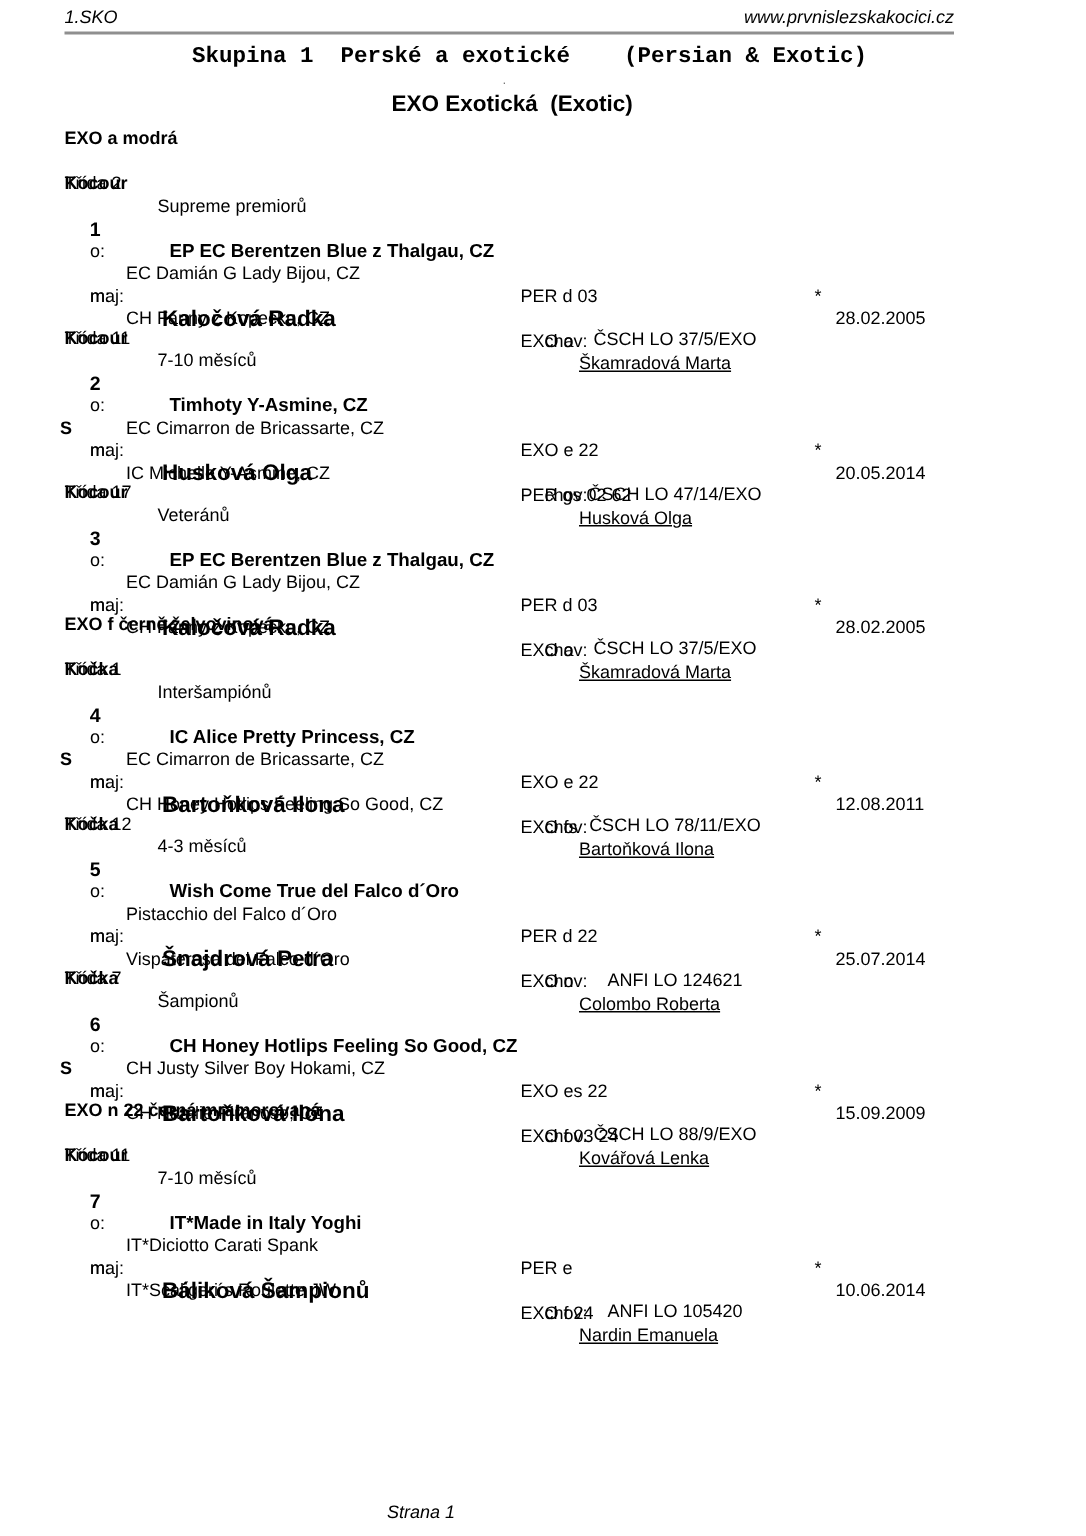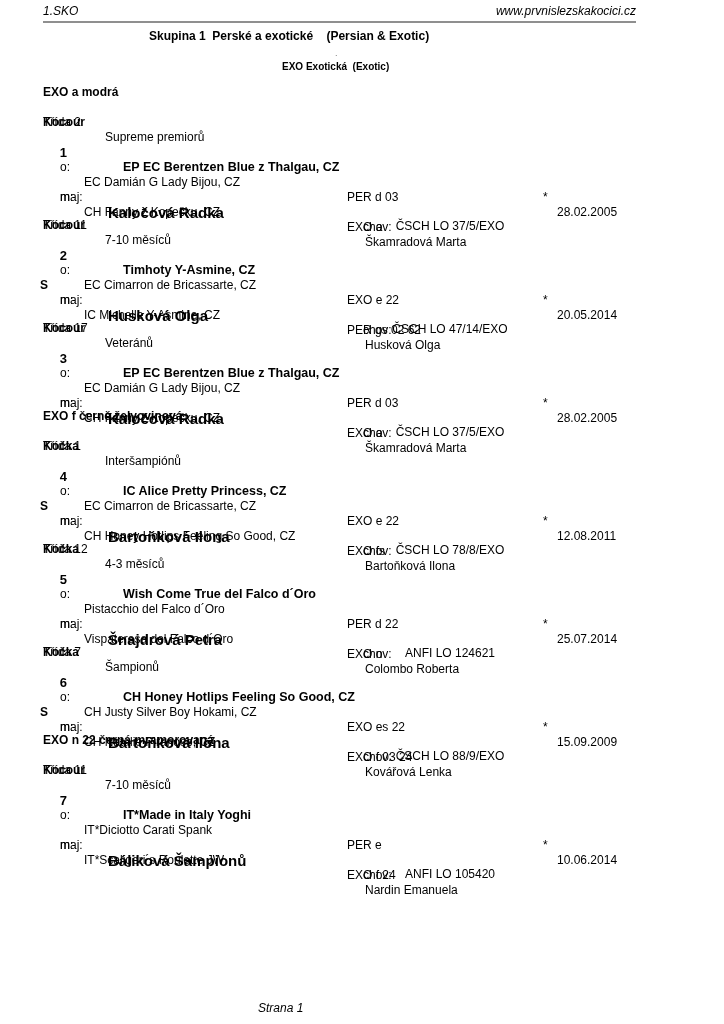--- a/index.html
+++ b/index.html
@@ -7,42 +7,42 @@
     position:relative;
     width:724px;height:1024px;
     background:#ffffff;
     font-family:"Liberation Sans","DejaVu Sans",sans-serif;
     color:#000;
     overflow:hidden;
   }
   .hdr-left{position:absolute;left:43px;top:4px;font-size:12px;font-style:italic;}
   .hdr-right{position:absolute;left:43px;top:4px;width:593px;text-align:right;font-size:12px;font-style:italic;}
   .rule{position:absolute;left:43px;top:21px;width:593px;border-top:2px solid #8f8f8f;}
-  .title{position:absolute;left:149px;top:29px;font-size:12px;font-weight:bold;white-space:pre;}
+  .title{position:absolute;left:128px;top:29px;font-size:15px;font-weight:bold;white-space:pre;font-family:Liberation Mono, monospace;}
   .stray{position:absolute;left:335px;top:48px;font-size:9px;color:#777;}
-  .subtitle{position:absolute;left:261px;top:61px;font-size:10px;font-weight:bold;white-space:pre;margin-left:21px;}
+  .subtitle{position:absolute;left:261px;top:61px;font-size:15px;font-weight:bold;white-space:pre;}
   .blocks{position:absolute;left:0;top:85px;width:724px;}
   .block{margin-bottom:13px;}
   .line{position:relative;height:15px;line-height:15px;font-size:12px;white-space:pre;}
   .breed{font-weight:bold;padding-left:43px;}
   .sex{font-weight:bold;padding-left:43px;}
   .cls-no{position:absolute;left:43px;}
   .cls-desc{position:absolute;left:105px;}
   .num{position:absolute;left:40px;width:27px;text-align:right;font-weight:bold;font-size:13px;}
-  .cat-name{position:absolute;left:88px;font-weight:bold;font-size:12.5px;padding-left:35px;}
+  .cat-name{position:absolute;left:78px;font-weight:bold;font-size:12.5px;padding-left:35px;}
   .reg{position:absolute;left:347px;width:206px;text-align:center;margin-top:44px;}
   .star{position:absolute;left:543px;}
   .born{position:absolute;left:557px;}
   .smark{position:absolute;left:40px;font-weight:bold;}
   .lbl{position:absolute;left:60px;}
   .val{position:absolute;left:84px;}
   .ems{position:absolute;left:347px;}
   .owner{position:absolute;left:108px;font-weight:bold;font-size:15px;}
   .chov-lbl{position:absolute;left:347px;margin-left:16px;}
-  .breeder{position:absolute;left:365px;}
+  .breeder{position:absolute;left:386px;text-decoration:underline;}
   .footer{position:absolute;left:258px;top:1001px;font-size:12px;font-style:italic;}
 </style>
 </head>
 <body>
 
 <div class="page">
   <div class="hdr-left">1.SKO</div>
   <div class="hdr-right">www.prvnislezskakocici.cz</div>
   <div class="rule"></div>
   <div class="title">Skupina 1  Perské a exotické    (Persian &amp; Exotic)</div>
@@ -151,21 +151,21 @@
   <div class="block">
     <div class="line breed">EXO f černě želvovinová</div>
     <div class="line">
       <span class="cls-no">Třída 1</span>
       <span class="cls-desc">Interšampiónů</span>
     </div>
     <div class="line sex">Kočka</div>
     <div class="line">
       <span class="num">4</span>
       <span class="cat-name">IC Alice Pretty Princess, CZ</span>
-      <span class="reg">ČSCH LO 78/8/EXO</span>
+      <span class="reg">ČSCH LO 78/11/EXO</span>
       <span class="star">*</span>
       <span class="born">12.08.2011</span>
     </div>
     <div class="line">
       <span class="lbl">o:</span>
       <span class="val">EC Cimarron de Bricassarte, CZ</span>
       <span class="ems">EXO e 22</span>
     </div>
     <div class="line">
       <span class="smark">S</span>

